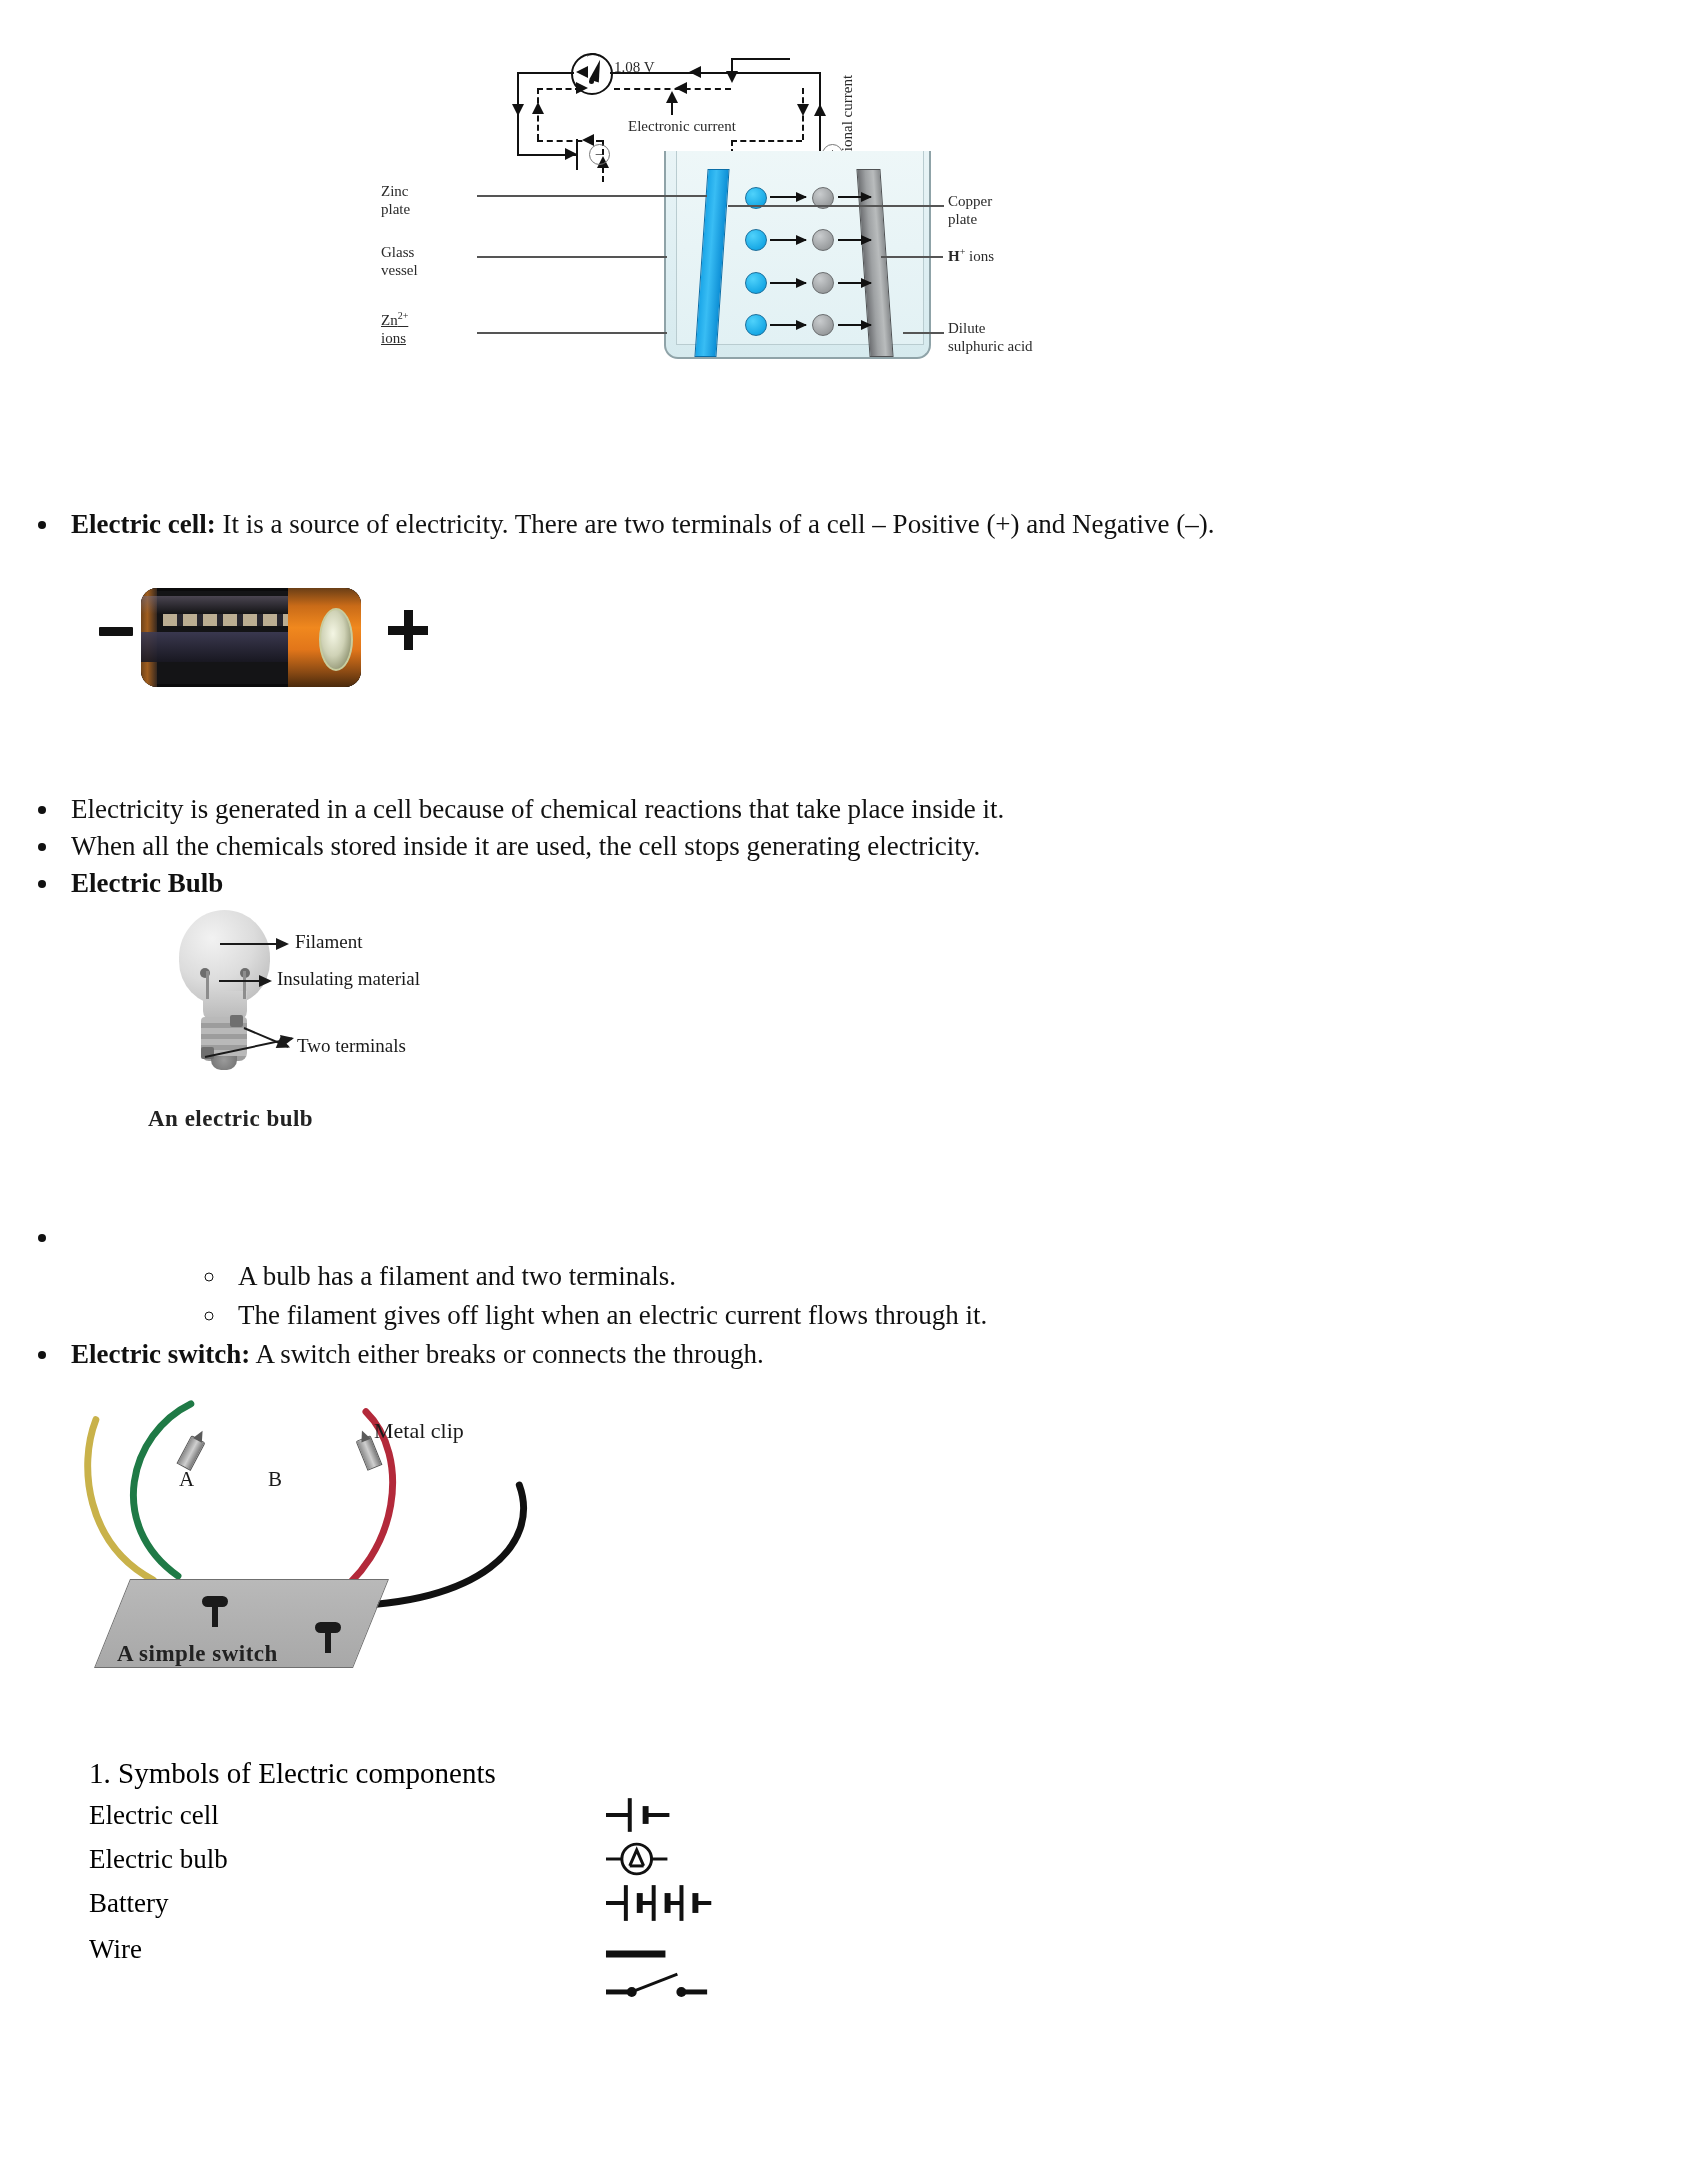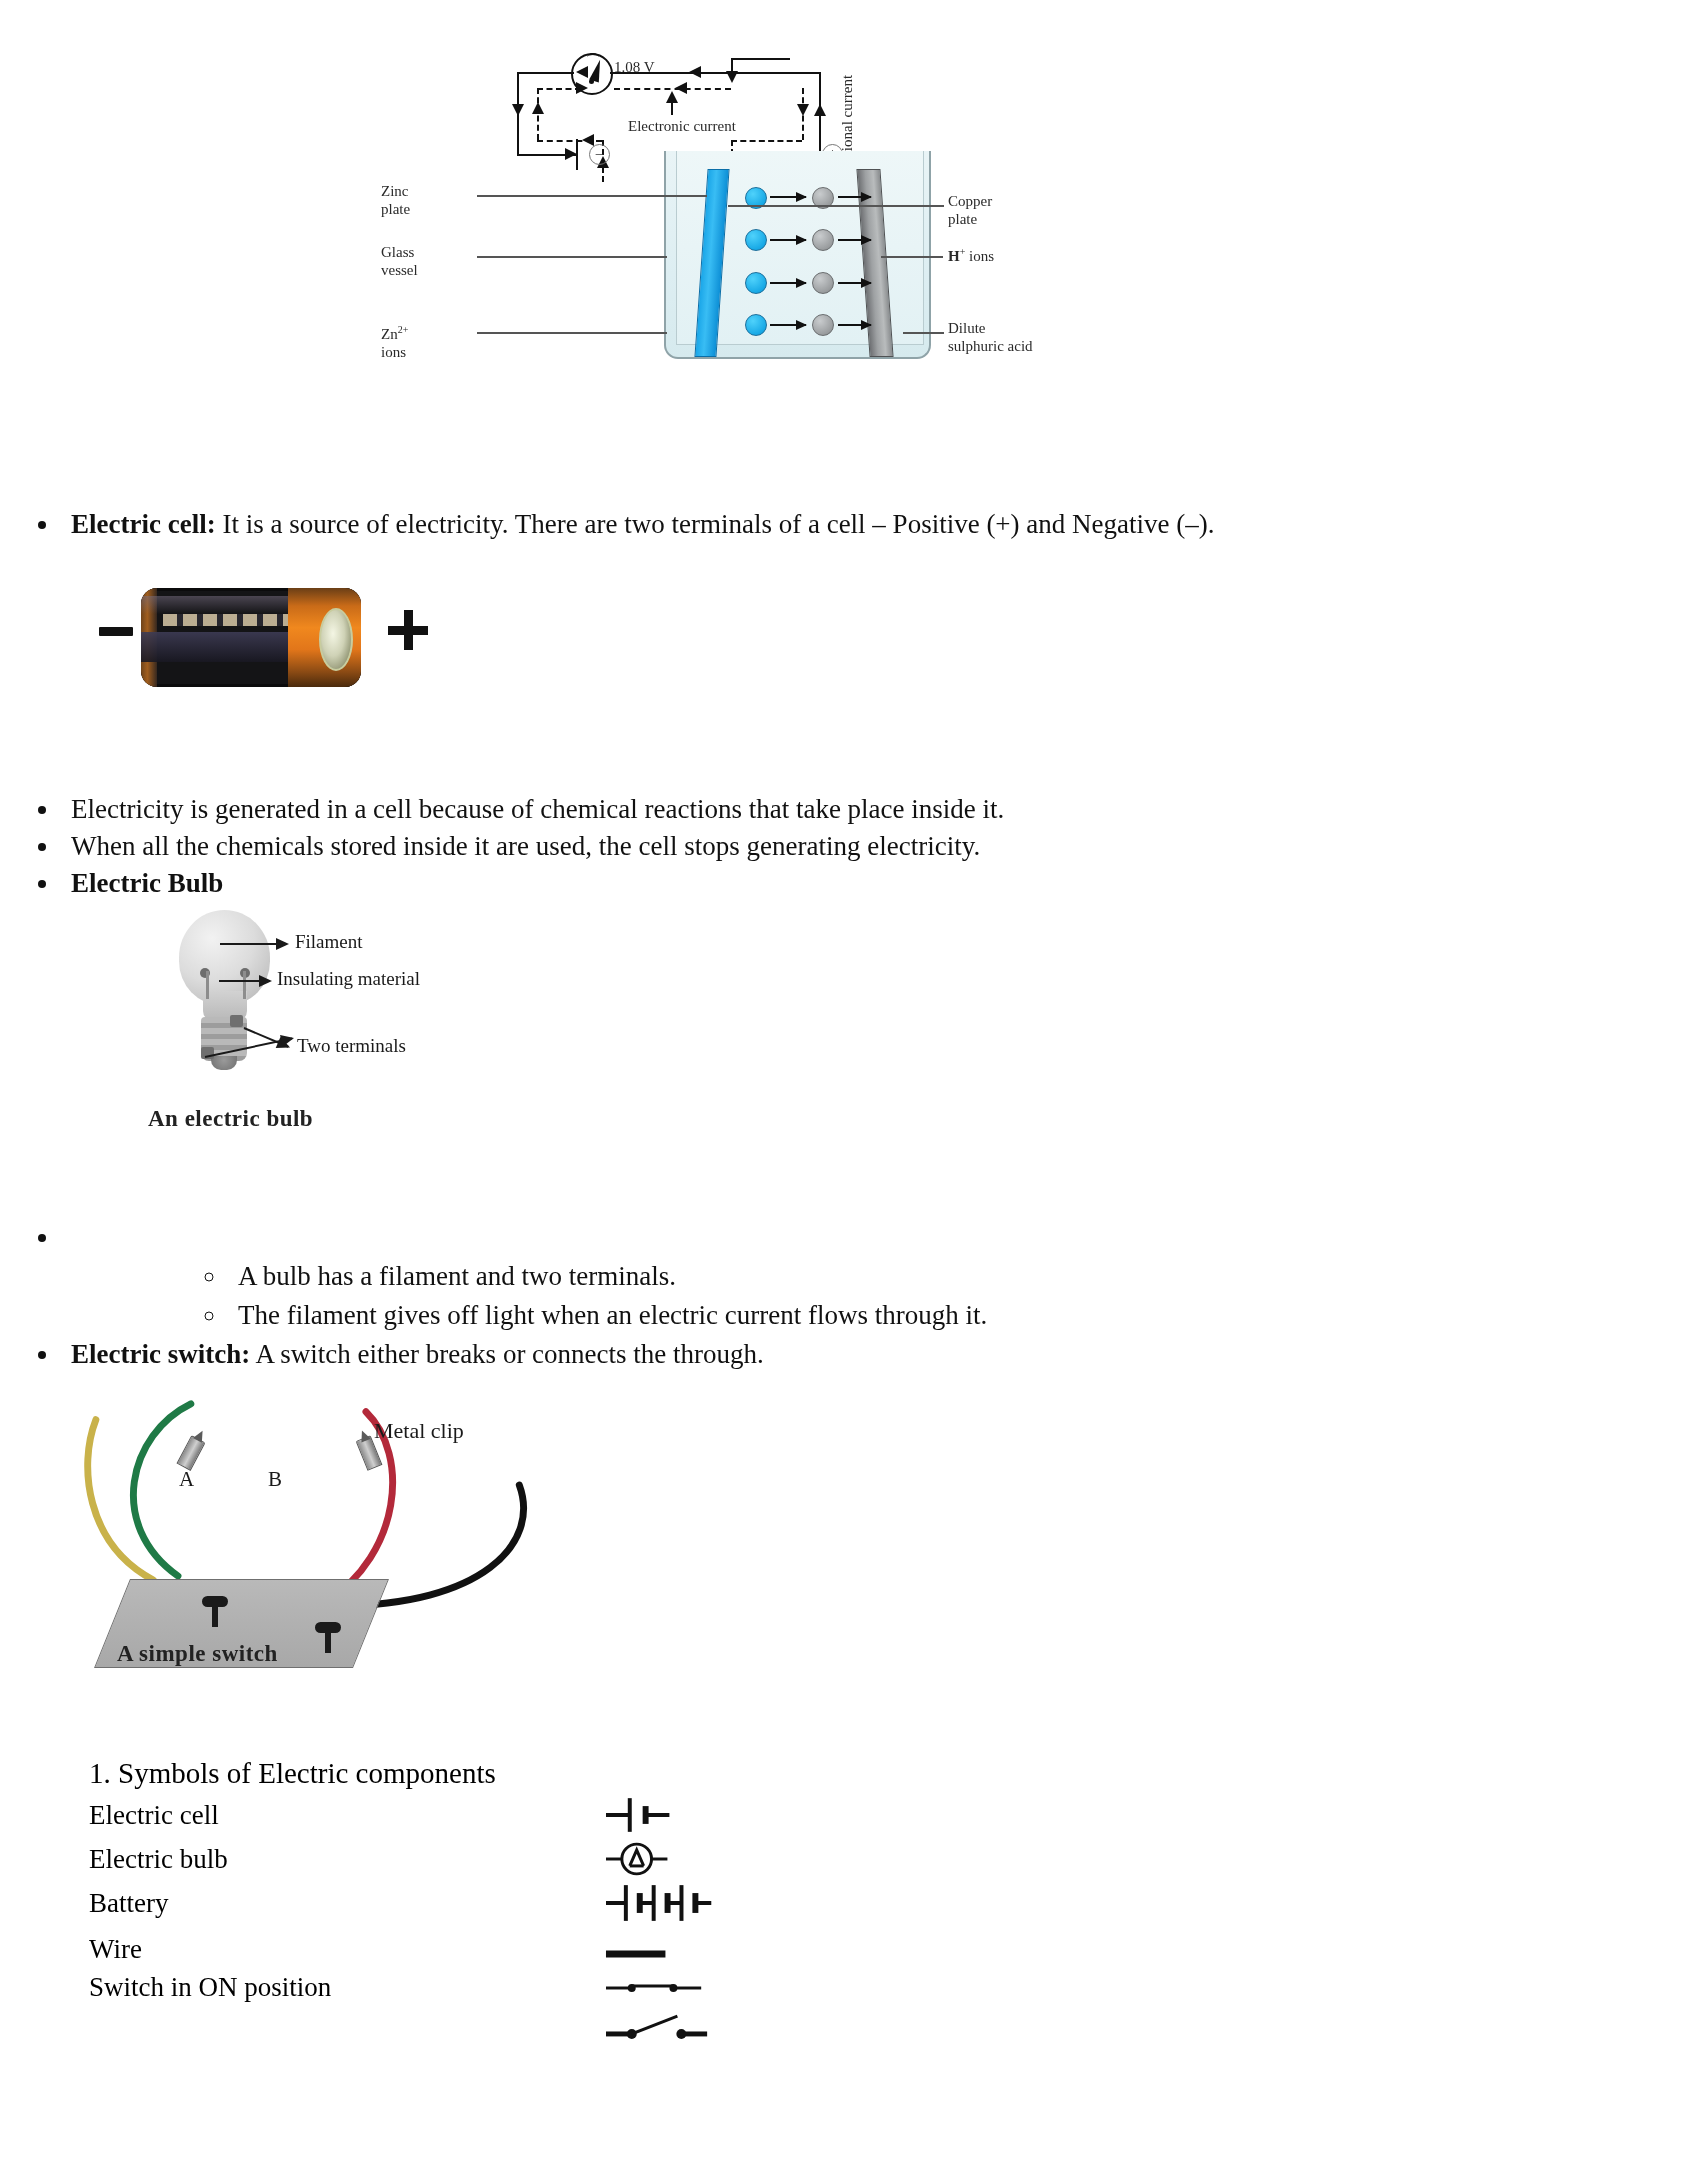--- a/index.html
+++ b/index.html
@@ -410,21 +410,21 @@
       <span>plate</span>
     </div>
 
     <div class="leader" style="left:-38px; top:211px; width:190px;"></div>
     <div class="lblsmall" style="left:-134px; top:198px;">
       <span>Glass</span><br>
       <span>vessel</span>
     </div>
 
     <div class="leader" style="left:-38px; top:287px; width:190px;"></div>
-    <div class="lblsmall" style="left:-134px; top:279px;">
+    <div class="lblsmall" style="left:-134px; top:265px;text-decoration:underline;">
       <span>Zn</span><sup style="font-size:10px">2+</sup><br>
       <span>ions</span>
     </div>
 
     <div class="leader" style="left:213px; top:160px; width:216px;"></div>
     <div class="lblsmall" style="left:433px; top:147px;">
       <span>Copper</span><br>
       <span>plate</span>
     </div>
 
@@ -602,32 +602,20 @@
 
     <div class="sym-row" style="margin-top:6px; height:36px;">
       <span>Wire</span>
       <span class="sym-art" style="top:4px;">
         <svg width="109" height="16" viewBox="0 0 110 16">
           <line x1="2" y1="8" x2="62" y2="8" stroke="#111" stroke-width="7"></line>
         </svg>
       </span>
     </div>
 
-    <div class="sym-row" style="margin-top:2px; height:40px;">
-      <span>Switch in ON position</span>
-      <span class="sym-art" style="top:-4px;">
-        <svg width="119" height="40" viewBox="0 0 120 40">
-          <line x1="2" y1="20" x2="26" y2="20" stroke="#111" stroke-width="3"></line>
-          <circle cx="28" cy="20" r="4" fill="#111"></circle>
-          <line x1="28" y1="18" x2="70" y2="18" stroke="#111" stroke-width="3"></line>
-          <circle cx="70" cy="20" r="4" fill="#111"></circle>
-          <line x1="72" y1="20" x2="98" y2="20" stroke="#111" stroke-width="3"></line>
-        </svg>
-      </span>
-    </div>
 
     <div class="sym-row" style="margin-top:2px; height:40px;">
       <span class="sym-art" style="top:-6px;">
         <svg width="119" height="40" viewBox="0 0 120 40">
           <line x1="2" y1="26" x2="26" y2="26" stroke="#111" stroke-width="5"></line>
           <circle cx="28" cy="26" r="5" fill="#111"></circle>
           <line x1="28" y1="26" x2="74" y2="8" stroke="#111" stroke-width="3"></line>
           <circle cx="78" cy="26" r="5" fill="#111"></circle>
           <line x1="80" y1="26" x2="104" y2="26" stroke="#111" stroke-width="5"></line>
         </svg>

